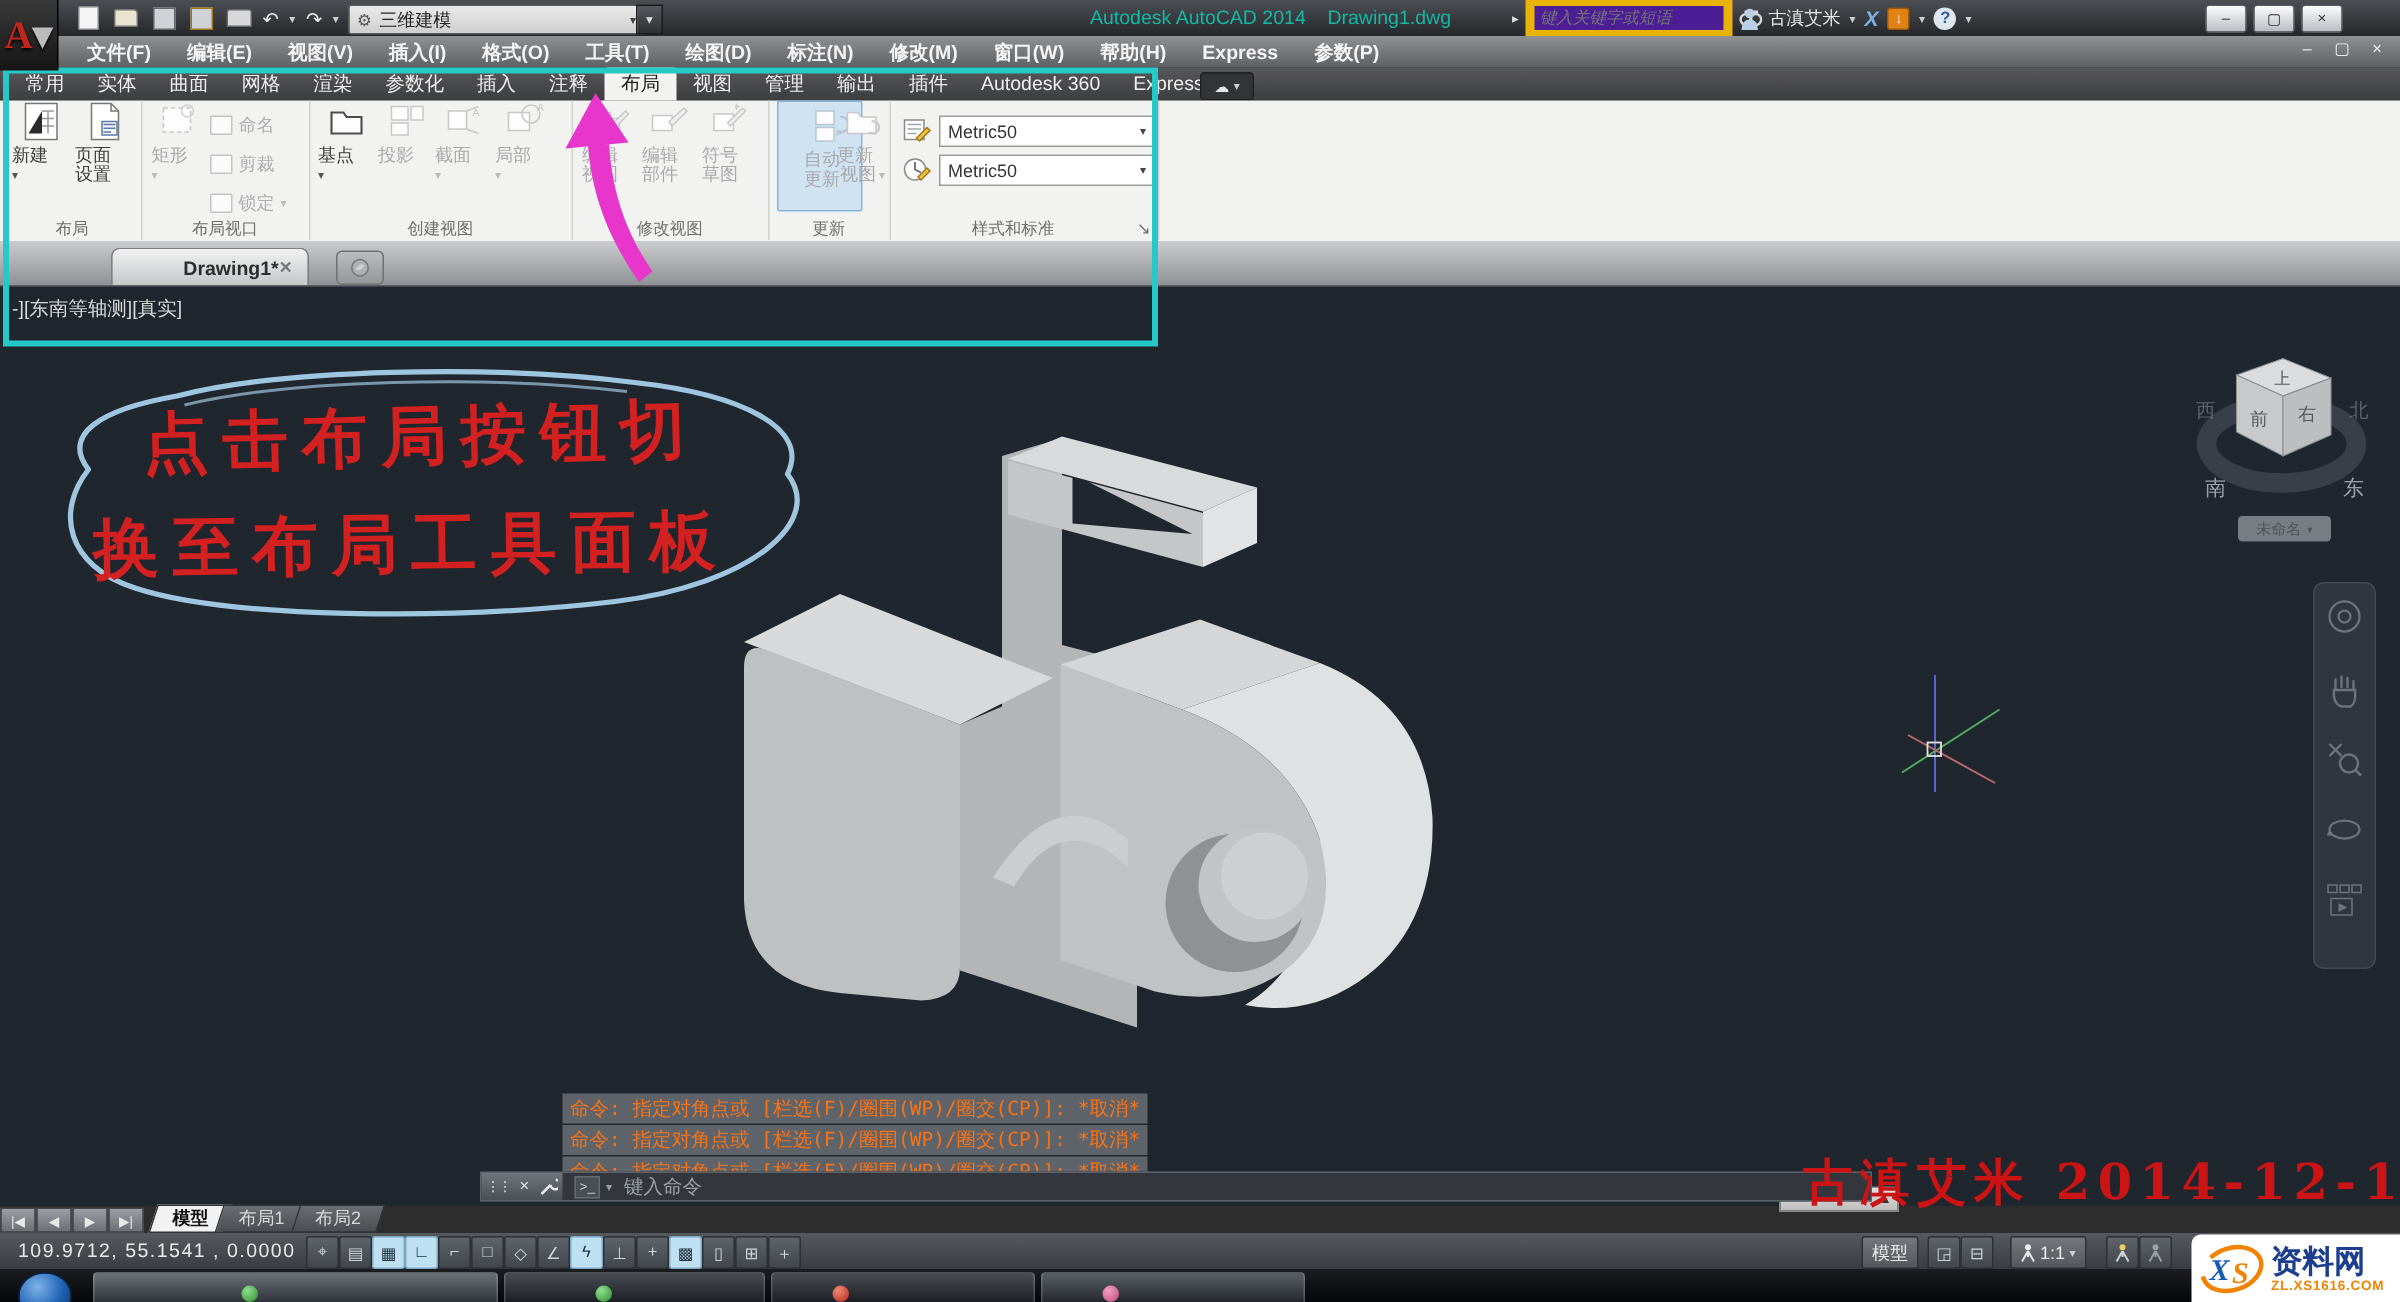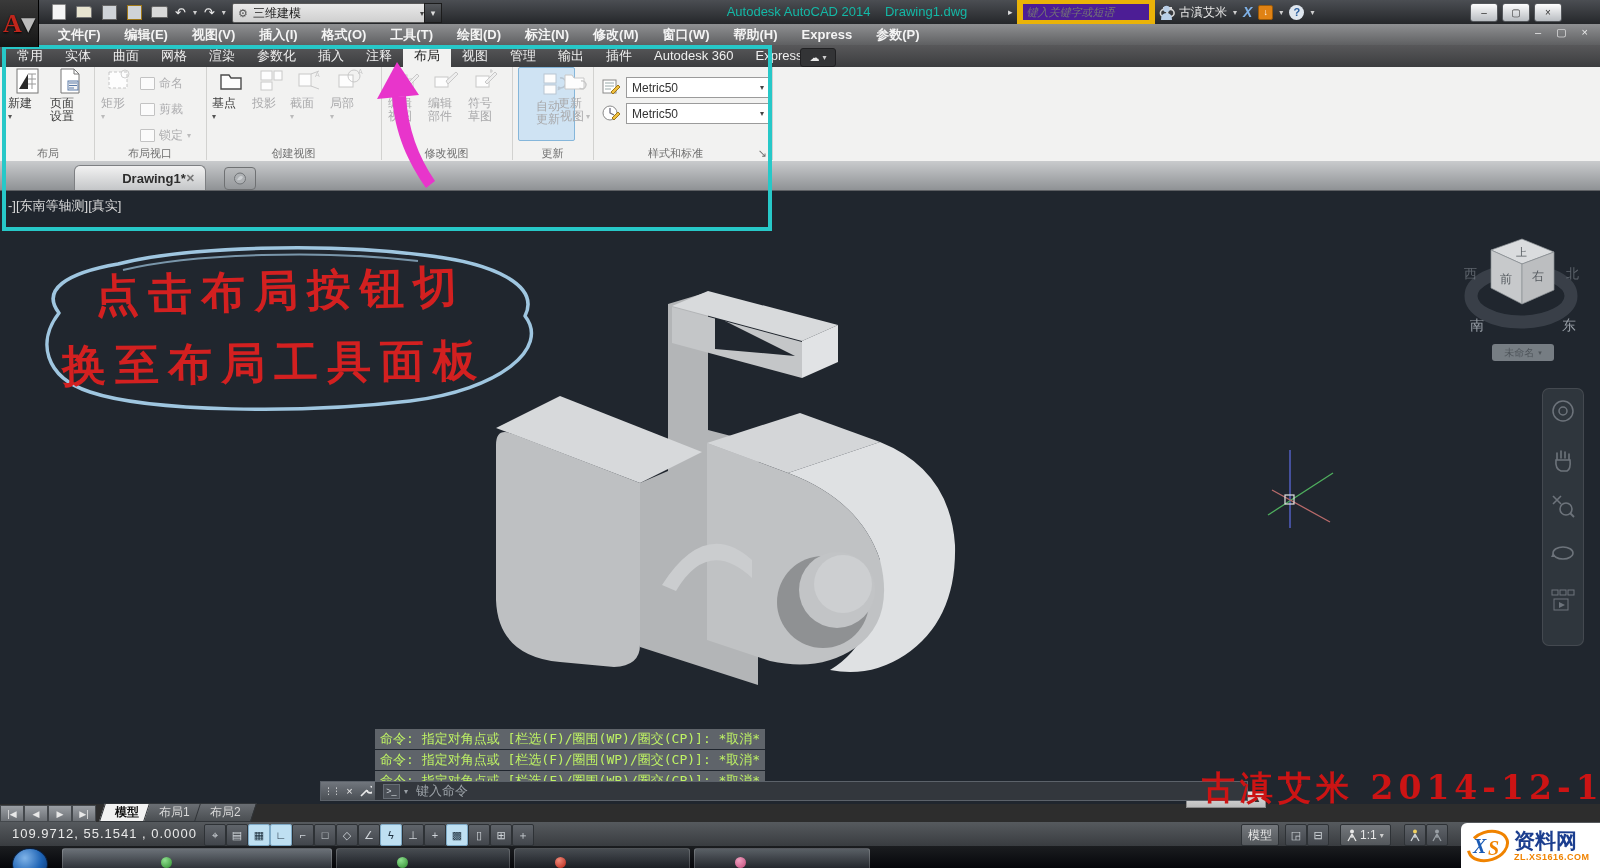--- a/index.html
+++ b/index.html
@@ -48,21 +48,21 @@
   
   #filetabbar{left:0;top:161px;width:1600px;height:29px;background:linear-gradient(#c9cbcd,#8f9295);border-bottom:1px solid #5e6064;}
   #filetab{left:74px;top:165px;width:132px;height:25px;background:linear-gradient(#f2f2f2,#c4c6c8);border:1px solid #7d7f82;border-bottom:none;border-radius:6px 6px 0 0;display:flex;align-items:center;justify-content:flex-end;padding:0 10px;box-sizing:border-box;font-size:13px;color:#2d2d2d;font-weight:bold;}
   #newtab-btn{left:224px;top:167px;width:30px;height:21px;background:linear-gradient(#b9bbbd,#95989b);border:1px solid #6f7173;border-radius:4px;display:flex;align-items:center;justify-content:center;}
   
   #viewport-label{left:8px;top:197px;color:#d9d9d9;font-size:13px;}
   #teal-box{left:2px;top:45px;width:762px;height:178px;border:4px solid #27c8c8;z-index:25;pointer-events:none;}
   .annot-line{color:#d32020;font-family:"DejaVu Serif",serif;font-weight:bold;font-size:44px;letter-spacing:9px;white-space:nowrap;z-index:22;}
   #watermark{left:1202px;top:766px;color:#cc1414;font-family:"DejaVu Serif",serif;font-weight:bold;font-size:33px;letter-spacing:5px;z-index:40;white-space:nowrap;}
   
-  .cmdline{background:rgba(104,109,115,0.88);color:#bef264;font-family:"DejaVu Sans Mono",monospace;font-size:13px;padding:1px 5px;margin-bottom:1px;white-space:nowrap;width:fit-content;}
+  .cmdline{background:rgba(104,109,115,0.88);color:#f97316;font-family:"DejaVu Sans Mono",monospace;font-size:13px;padding:1px 5px;margin-bottom:1px;white-space:nowrap;width:fit-content;}
   #cmdbar{left:320px;top:781px;width:928px;height:20px;background:#33373d;border:1px solid #5c626a;display:flex;align-items:center;z-index:35;box-sizing:border-box;}
   #cmdgrip{width:54px;height:100%;background:linear-gradient(#71767d,#4a4f55);display:flex;align-items:center;justify-content:space-around;color:#e9e9e9;font-size:11px;}
   #cmdprompt{color:#9aa0a6;font-size:13px;margin-left:8px;}
   #cmd-popup{left:1186px;top:791px;width:80px;height:17px;background:linear-gradient(#e2e2e2,#bdbdbd);border:1px solid #8a8a8a;z-index:34;display:flex;align-items:center;justify-content:flex-end;padding-right:4px;box-sizing:border-box;font-size:8px;color:#333;}
   
   #modeltabs{left:0;top:804px;width:1600px;height:18px;background:#2d2d2d;display:flex;align-items:flex-end;z-index:30;}
   .navarr{width:22px;height:15px;background:linear-gradient(#9b9fa4,#6b6f74);background:linear-gradient(#9b9fa4,#6b6f74);border:1px solid #44484c;color:#e8e8e8;font-size:9px;display:flex;align-items:center;justify-content:center;}
   .ltab{height:17px;line-height:17px;padding:0 12px;font-size:12px;color:#d8d8d8;background:linear-gradient(#6a6e73,#4a4e52);border:1px solid #303438;transform:skewX(-18deg);margin-left:-6px;}
   .ltab span{display:inline-block;transform:skewX(18deg);}
   .ltab.active{background:#f2f2f2;color:#111;font-weight:bold;}

